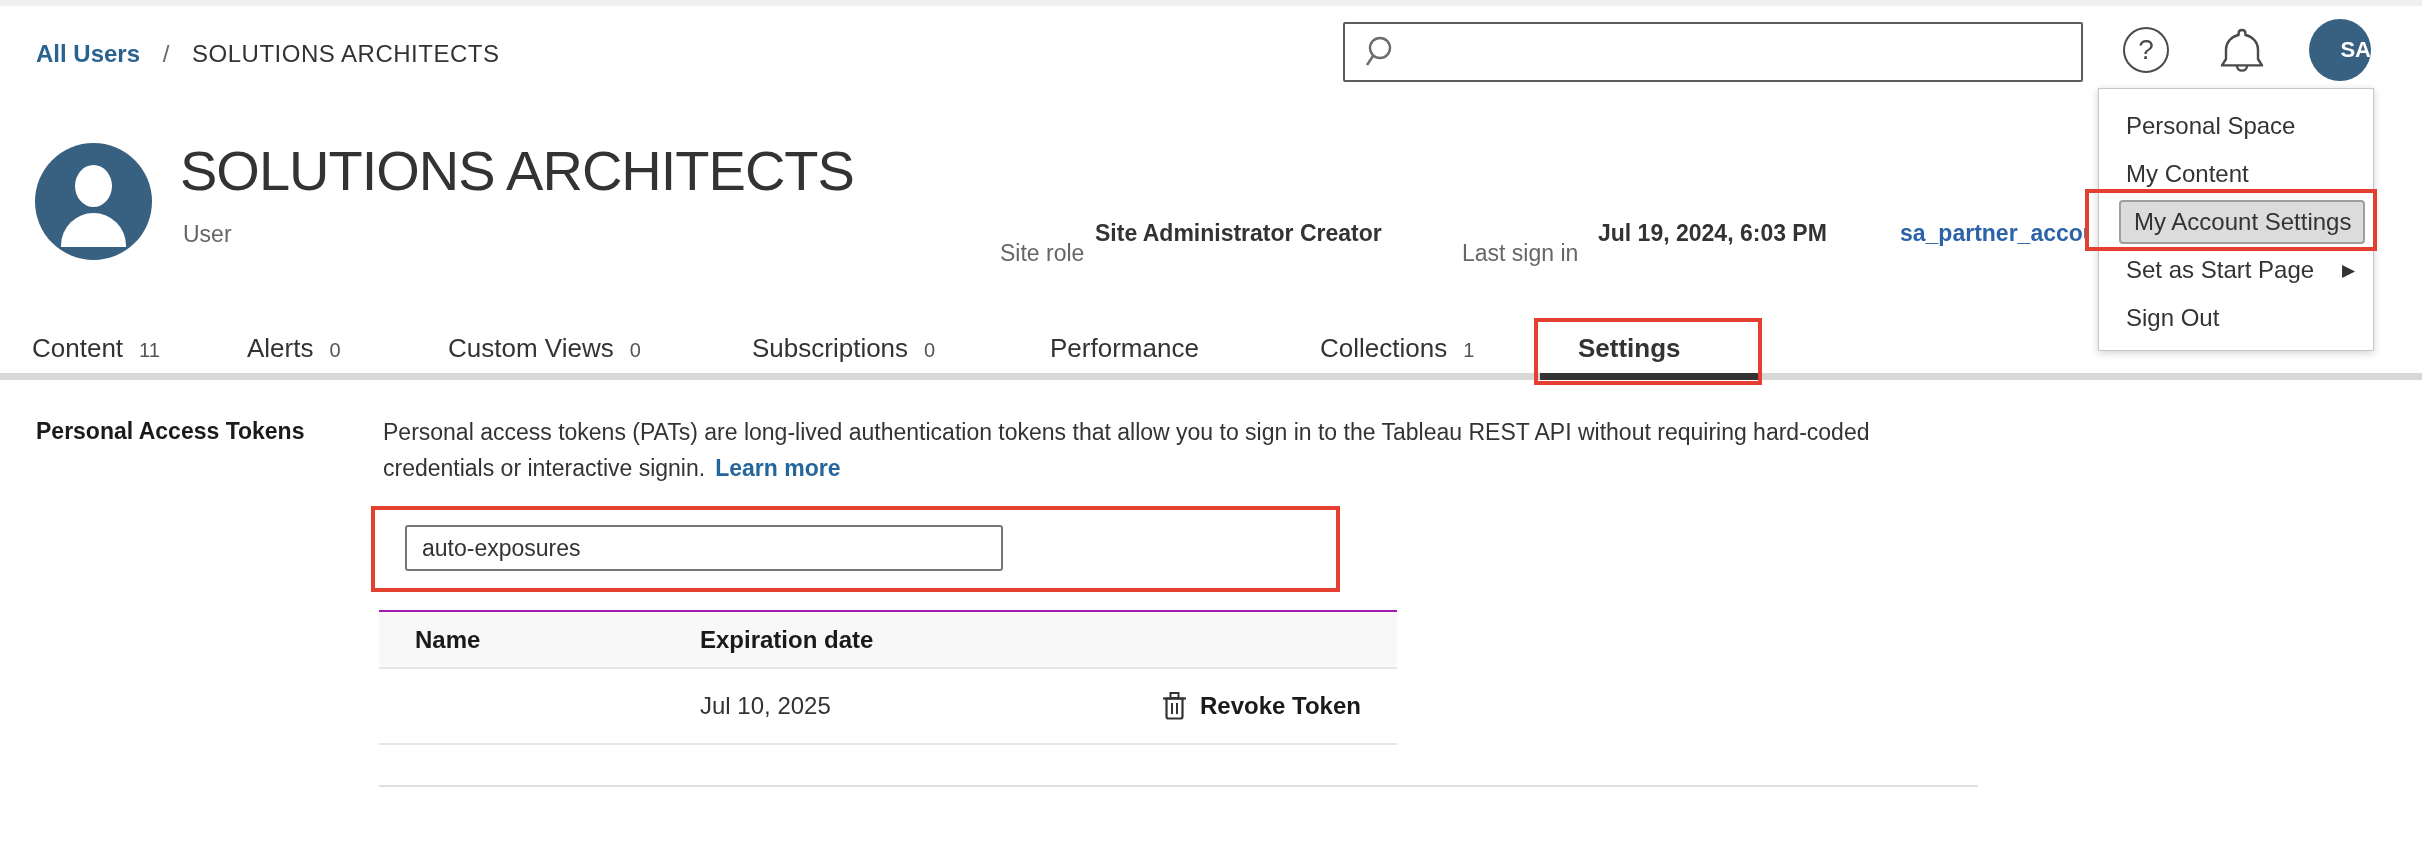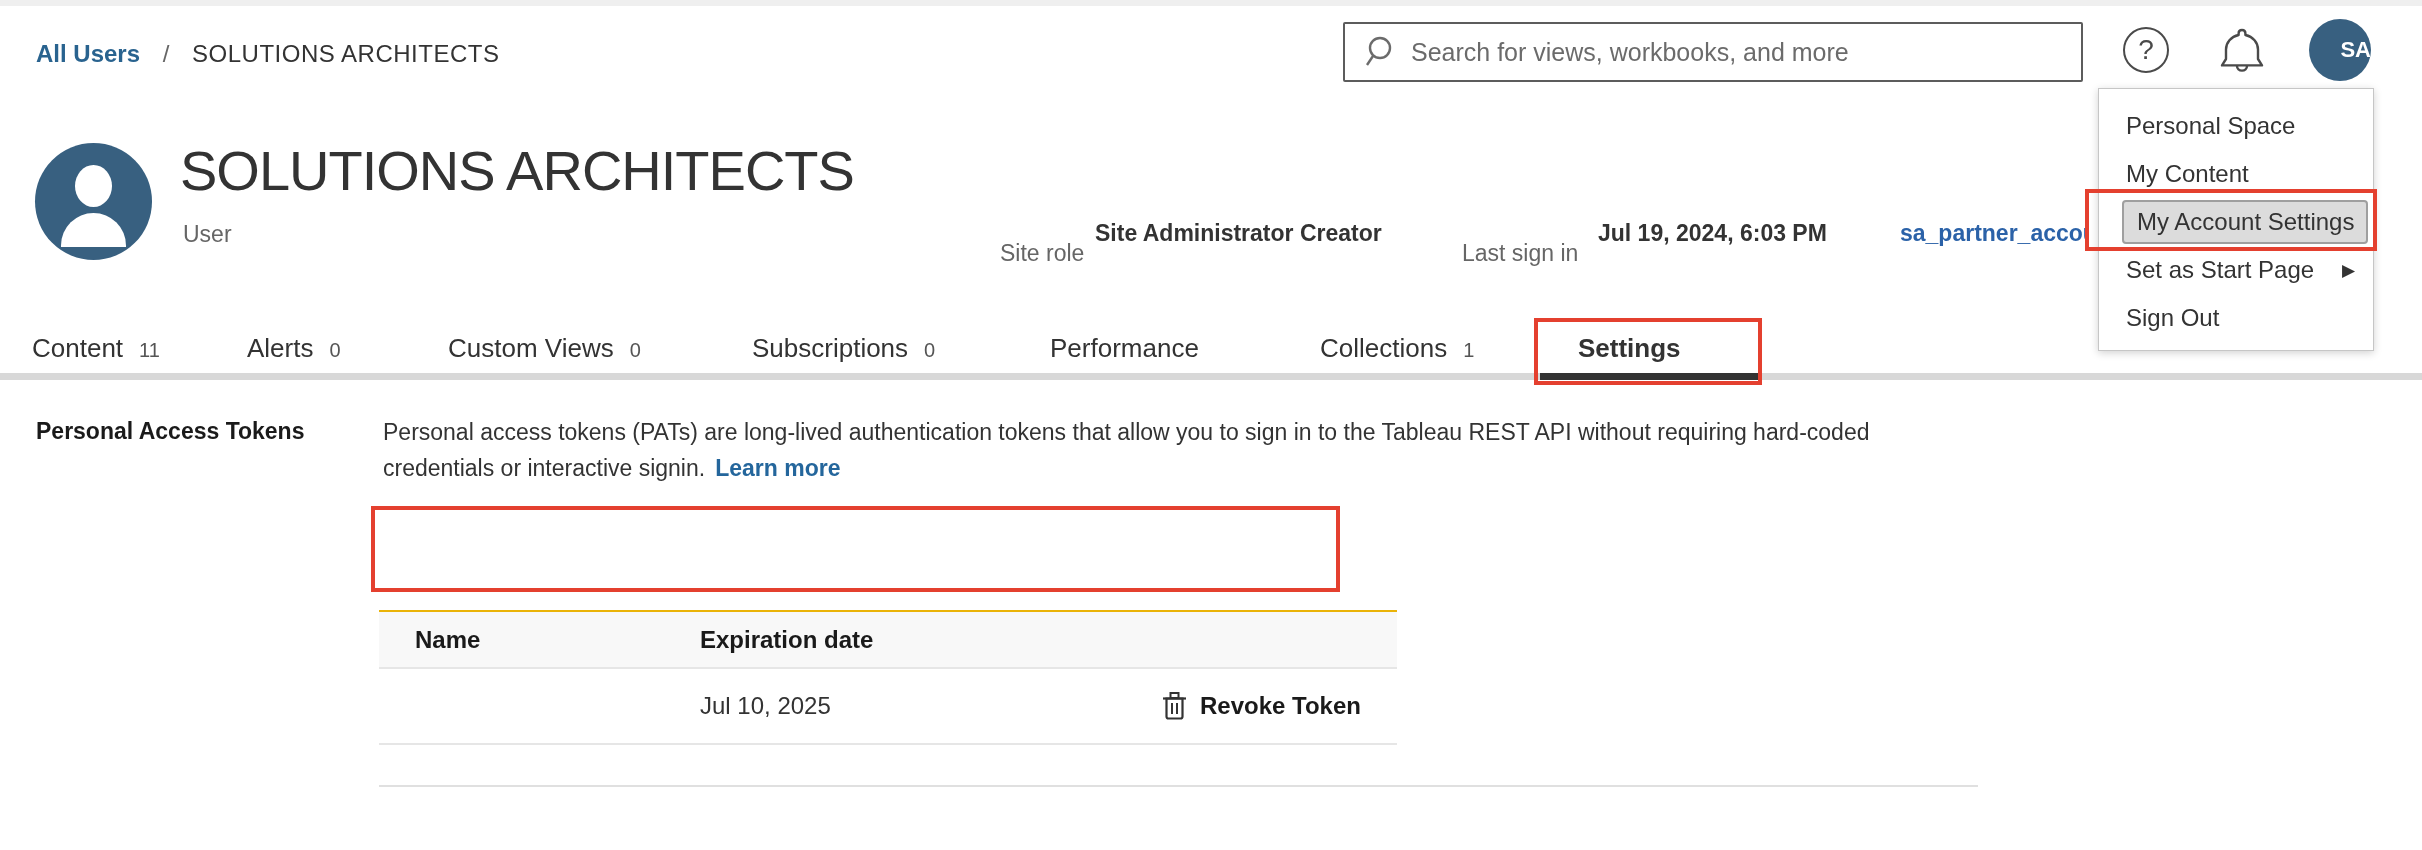--- a/index.html
+++ b/index.html
@@ -33,21 +33,21 @@
                background:#386080; color:#fff; font-weight:bold; font-size:22px;
                display:flex; align-items:center; justify-content:flex-end; cursor:pointer; }
 
   
   .menu { left:2098px; top:88px; width:276px; height:263px; background:#fff;
           border:1px solid #c6c6c6; box-shadow:0 2px 8px rgba(0,0,0,0.18); z-index:10;
           padding-top:13px; }
   .menu-item { height:48px; display:flex; align-items:center; padding-left:27px;
                font-size:24px; color:#333; cursor:pointer; white-space:nowrap; }
   .menu-item .arrow { margin-left:28px; font-size:17px; color:#333; }
-  .menu-item.hl { padding-left:23px; }
+  .menu-item.hl { padding-left:8px;margin-left:12px; }
   .hl-pill { background:#dcdcdc; border:2px solid #9f9f9f; border-radius:4px;
              height:44px; display:flex; align-items:center; padding:0 14px 0 13px; width:246px; }
 
   
   .anno { border:4px solid #e4402f; background:transparent; z-index:20; pointer-events:none; }
   .anno-menu     { left:2085px; top:189px; width:292px; height:62px; }
   .anno-settings { left:1534px; top:318px; width:228px; height:67px; }
   .anno-token    { left:371px;  top:506px; width:969px; height:86px; }
 
   
@@ -84,21 +84,21 @@
 
   .token-input { left:405px; top:525px; width:598px; height:46px; border:2px solid #767676;
                  border-radius:3px; font-size:23px; color:#333; padding-left:15px;
                  font-family:inherit; outline:none; }
   .create-btn { left:1053px; top:525px; width:246px; height:46px; background:#fff;
                 border:2px solid #666; border-radius:4px; font-size:23px; font-weight:bold;
                 color:#333; font-family:inherit; cursor:pointer; }
 
   
   .pat-table { left:379px; top:610px; width:1018px; }
-  .pt-head { position:relative; height:59px; background:#f8f8f8; border-top:2px solid #eab308;
+  .pt-head { position:relative; height:59px; background:#f8f8f8; border-top:2px solid #a21caf;
              border-bottom:2px solid #e6e6e6; }
   .pt-row  { position:relative; height:76px; border-bottom:2px solid #e6e6e6; background:#fff; }
   .pt-cell { position:absolute; top:0; height:100%; display:flex; align-items:center; font-size:24px; }
   .c-name { left:36px; } .c-exp { left:321px; }
   .pt-head .pt-cell { font-weight:bold; color:#1a1a1a; }
   .revoke { left:782px; cursor:pointer; }
   .revoke .lbl { font-weight:bold; color:#1a1a1a; margin-left:12px; }
 
   .bottom-rule { left:379px; top:785px; width:1599px; height:2px; background:#e0e0e0; }
 </style>
@@ -113,21 +113,20 @@
     <a class="crumb-root">All Users</a>
     <span class="crumb-sep">/</span>
     <span class="crumb-cur">SOLUTIONS ARCHITECTS</span>
   </div>
 
   <div class="abs searchbox">
     <svg width="34" height="36" viewBox="0 0 34 36">
       <circle cx="17" cy="14" r="10" fill="none" stroke="#6b6b6b" stroke-width="2.4"></circle>
       <line x1="10" y1="22" x2="4" y2="31" stroke="#6b6b6b" stroke-width="2.4"></line>
     </svg>
-    <input type="text" placeholder="Search for views, workbooks, and more" style="">
   </div>
 
   <div class="abs help-circle">
     <span>?</span>
   </div>
   <svg class="abs bell" width="52" height="56" viewBox="0 0 52 56">
     <path d="M26 7 c2 0 3.4 1.5 3.4 3.4 v1.6 c7.6 1.6 12.6 7.6 12.6 14.6 v9.4 l4 6.4 H6 l4-6.4 v-9.4 c0-7 5-13 12.6-14.6 v-1.6 C22.6 8.5 24 7 26 7 z" fill="none" stroke="#4a4a4a" stroke-width="2.4" stroke-linejoin="round"></path>
     <path d="M21 43 c0 2.6 2.2 4.6 5 4.6 s5-2 5-4.6" fill="none" stroke="#4a4a4a" stroke-width="2.4"></path>
   </svg>
   <div class="abs avatar-sm">
@@ -176,20 +175,21 @@
     </div>
   </div>
   <div class="abs tab-rule"></div>
   <div class="abs tab-indicator"></div>
 
   <div class="abs pat-label">Personal Access Tokens</div>
   <div class="abs pat-desc">
     <span>Personal access tokens (PATs) are long-lived authentication tokens that allow you to sign in to the Tableau REST API without requiring hard-coded credentials or interactive signin.</span><a class="learn-more">Learn more</a>
   </div>
 
+  <input class="abs token-input" type="text" value="auto-exposures" style="">
 
   <div class="abs pat-table">
     <div class="pt-head">
       <div class="pt-cell c-name">Name</div>
       <div class="pt-cell c-exp">Expiration date</div>
     </div>
     <div class="pt-row">
       <div class="pt-cell c-exp">Jul 10, 2025</div>
       <div class="pt-cell revoke">
         <svg width="27" height="32" viewBox="0 0 27 32">

